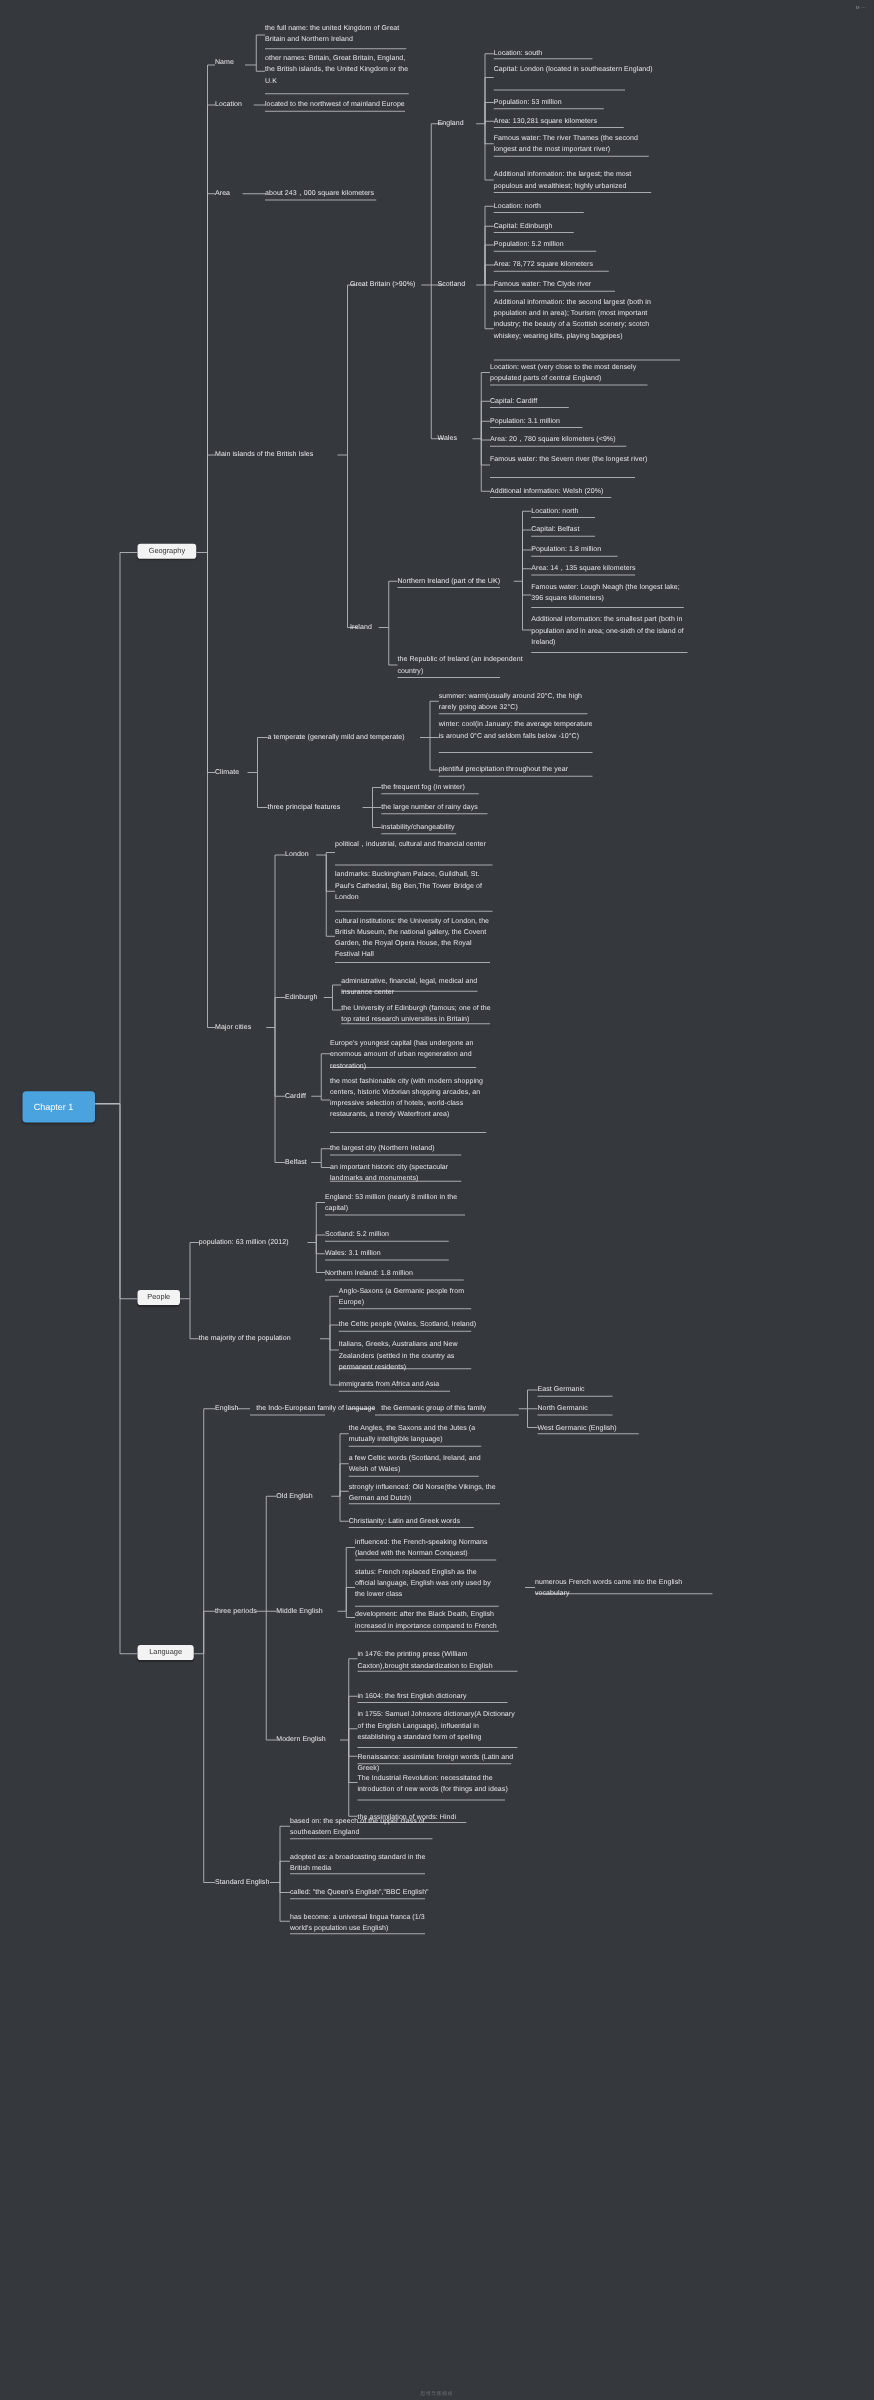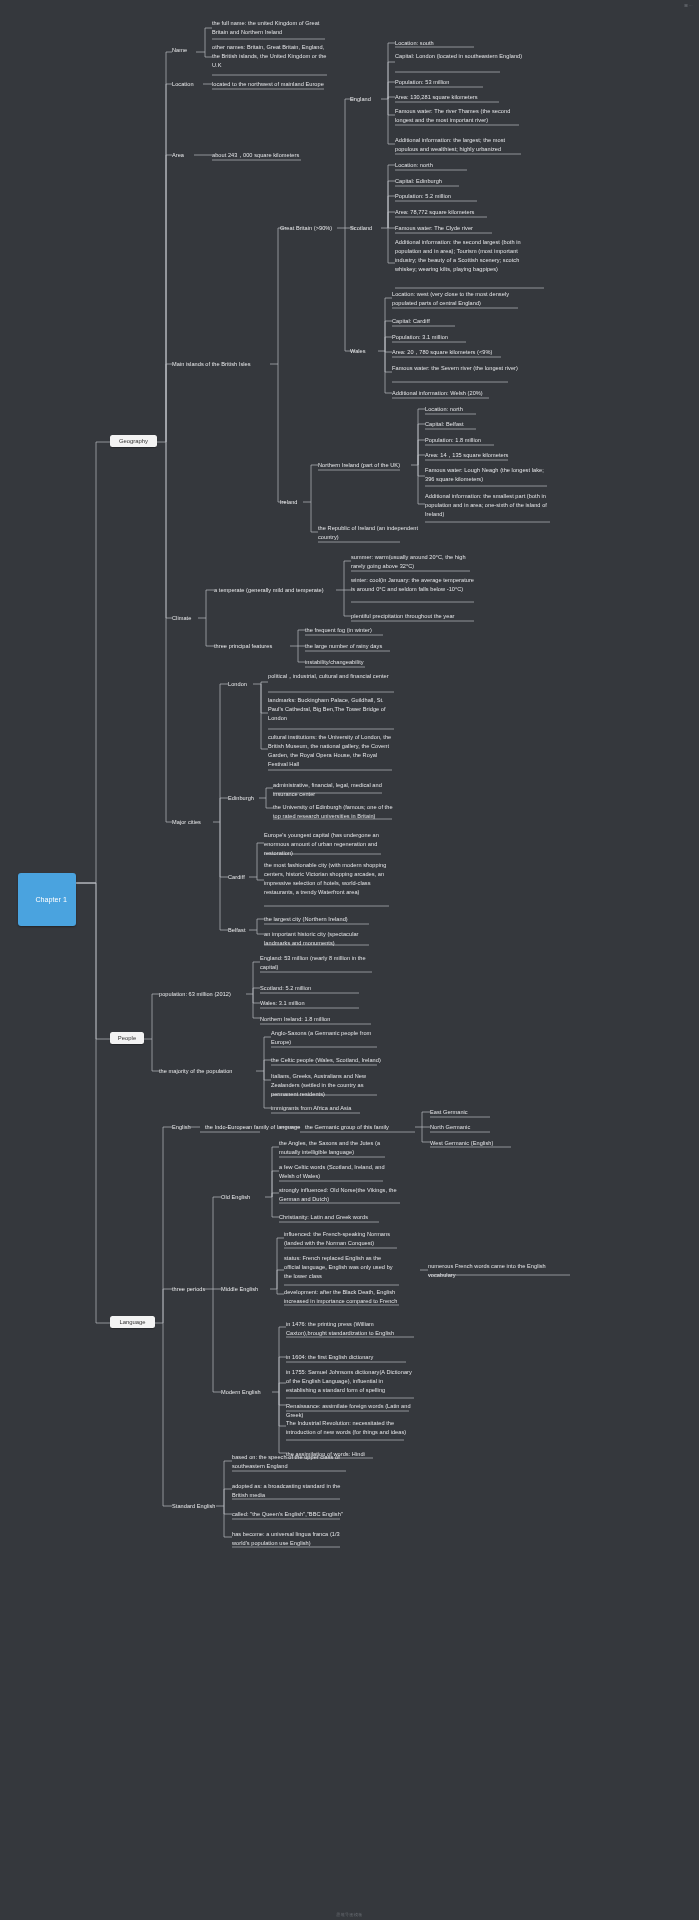--- a/index.html
+++ b/index.html
@@ -26,22 +26,22 @@
     white-space:normal;
   }
 
   
   .root {
     position:absolute;
     background:#4aa3df;
     color:#ffffff;
     border-radius:3px;
     font-size:7.2px;
-    padding:22px 9px;
-    text-align:right;
+    padding:8px 9px;
+    text-align:left;
     box-shadow:0 1px 2px rgba(0,0,0,.35);
   }
   
   .l1 {
     position:absolute;
     background:#f3f3f3;
     color:#333;
     border-radius:2.5px;
     font-size:5.9px;
     padding:3px 6px;

